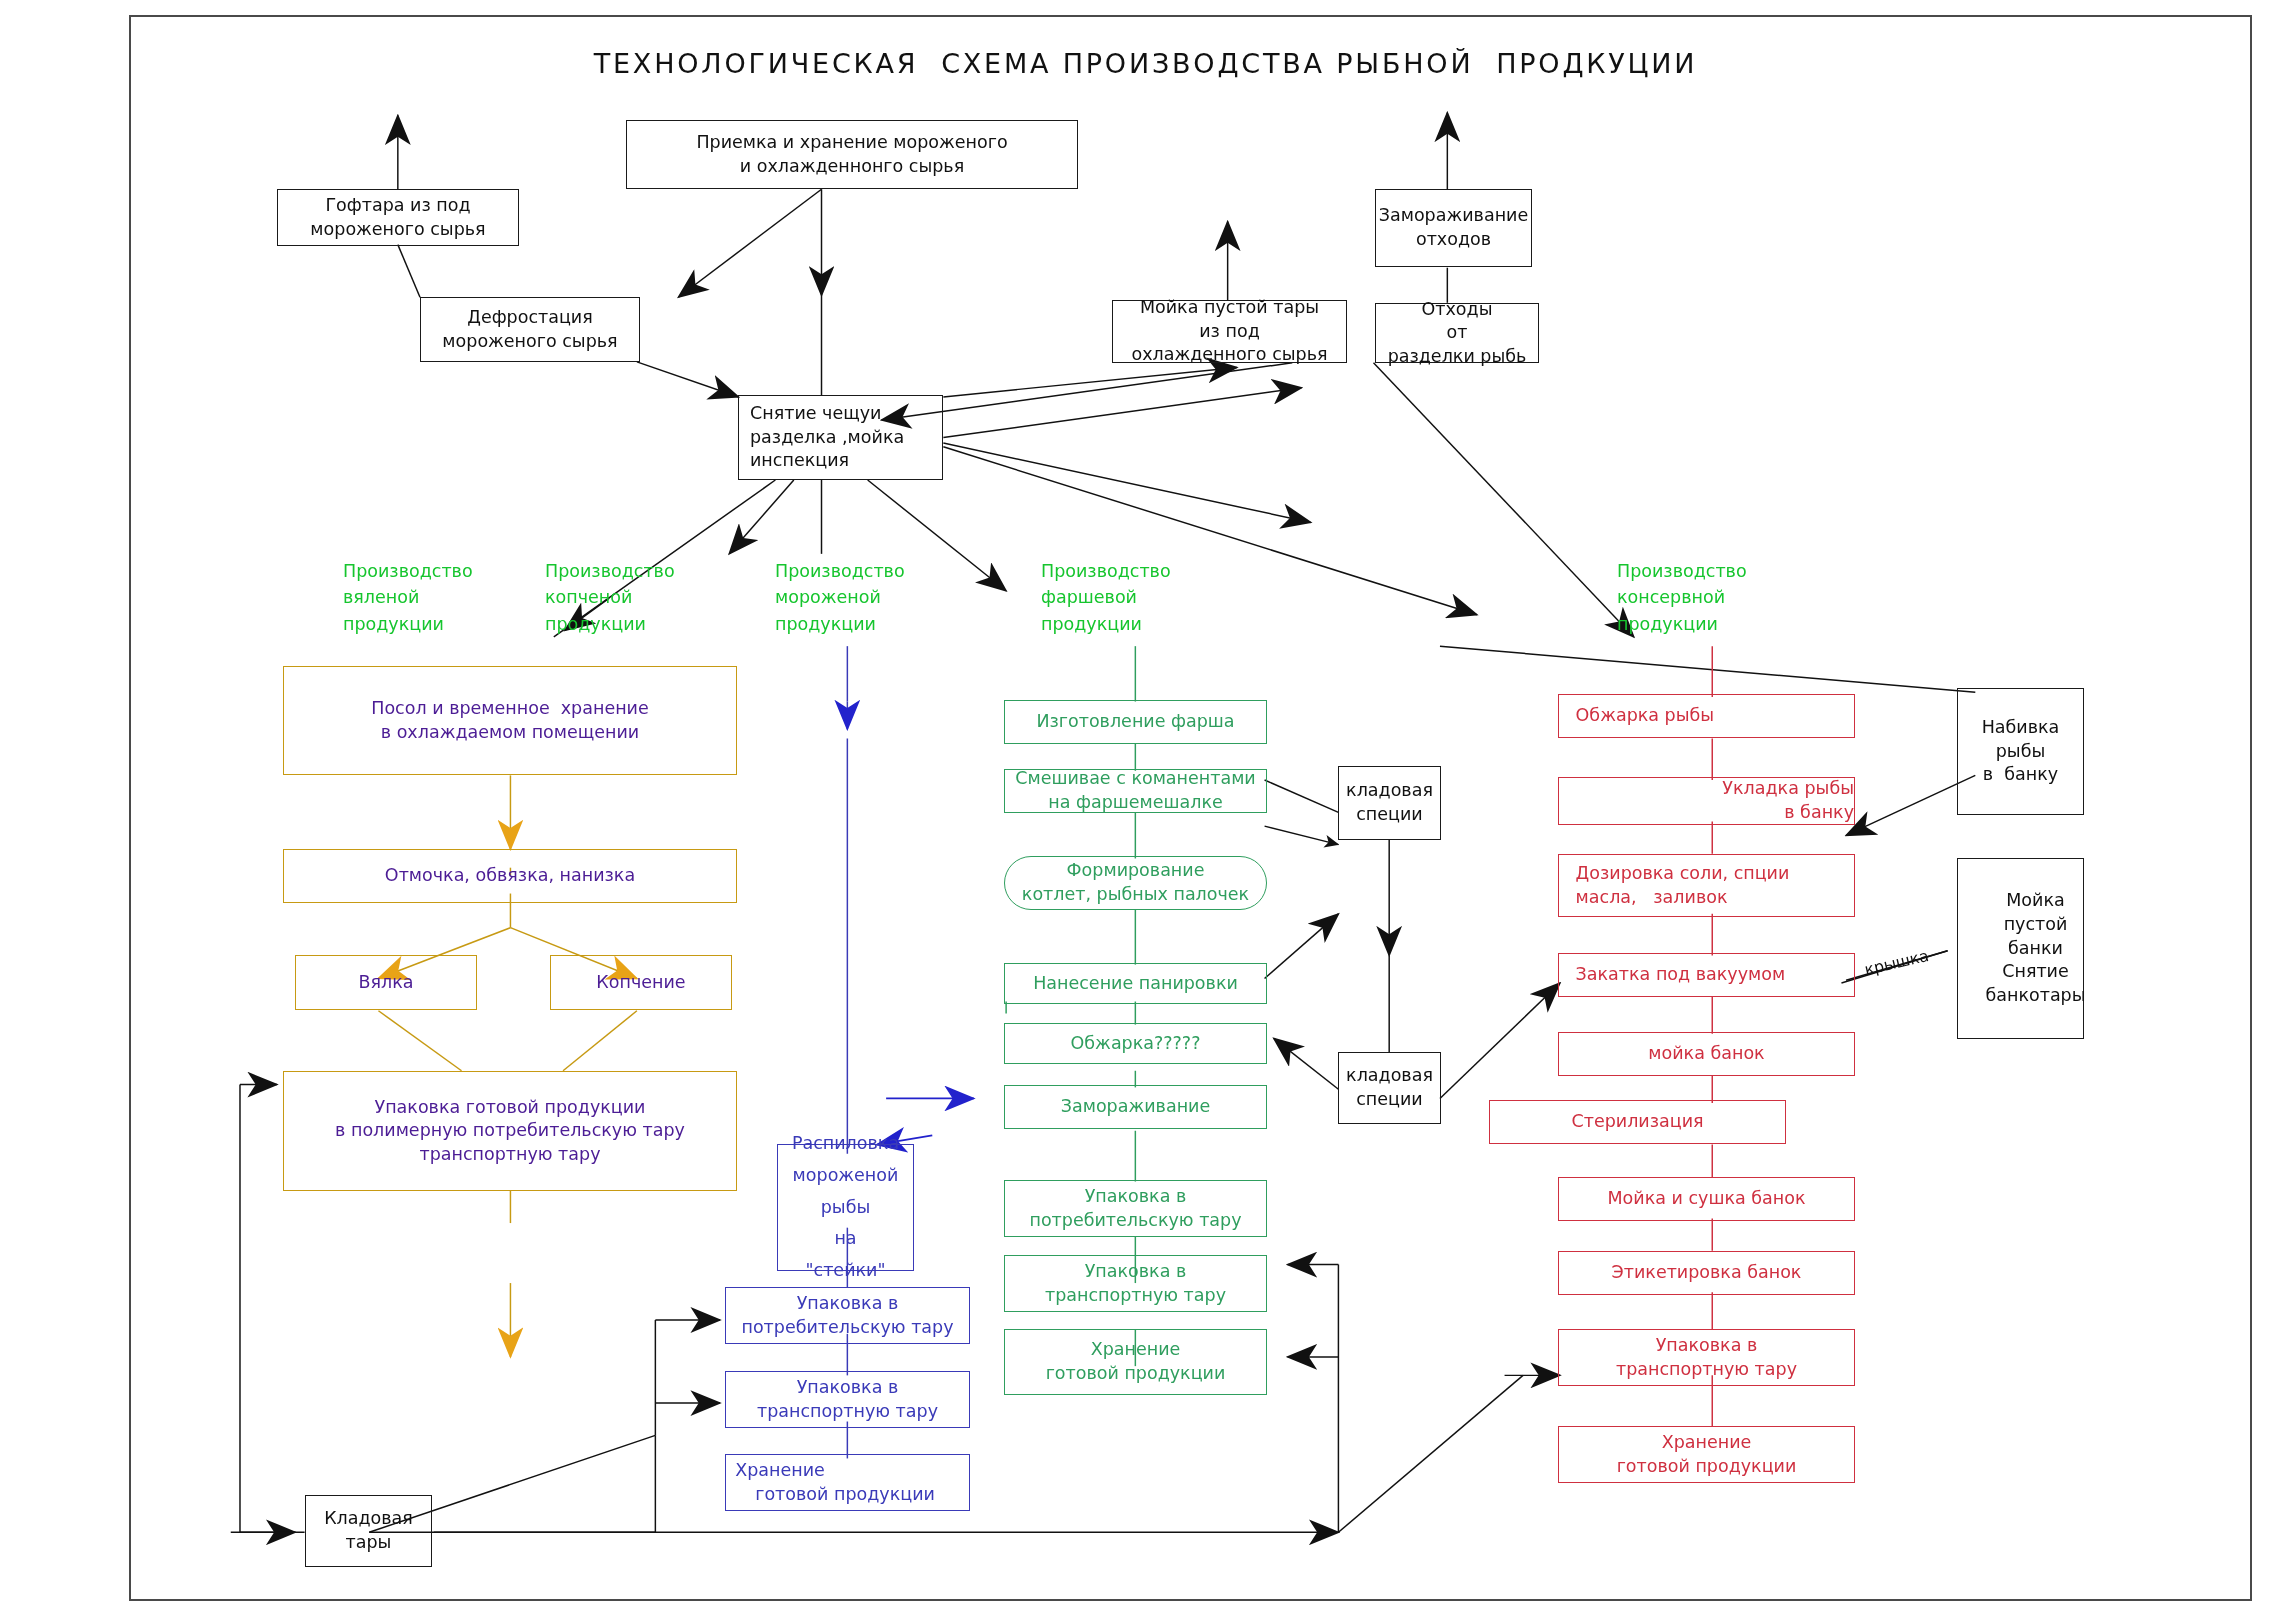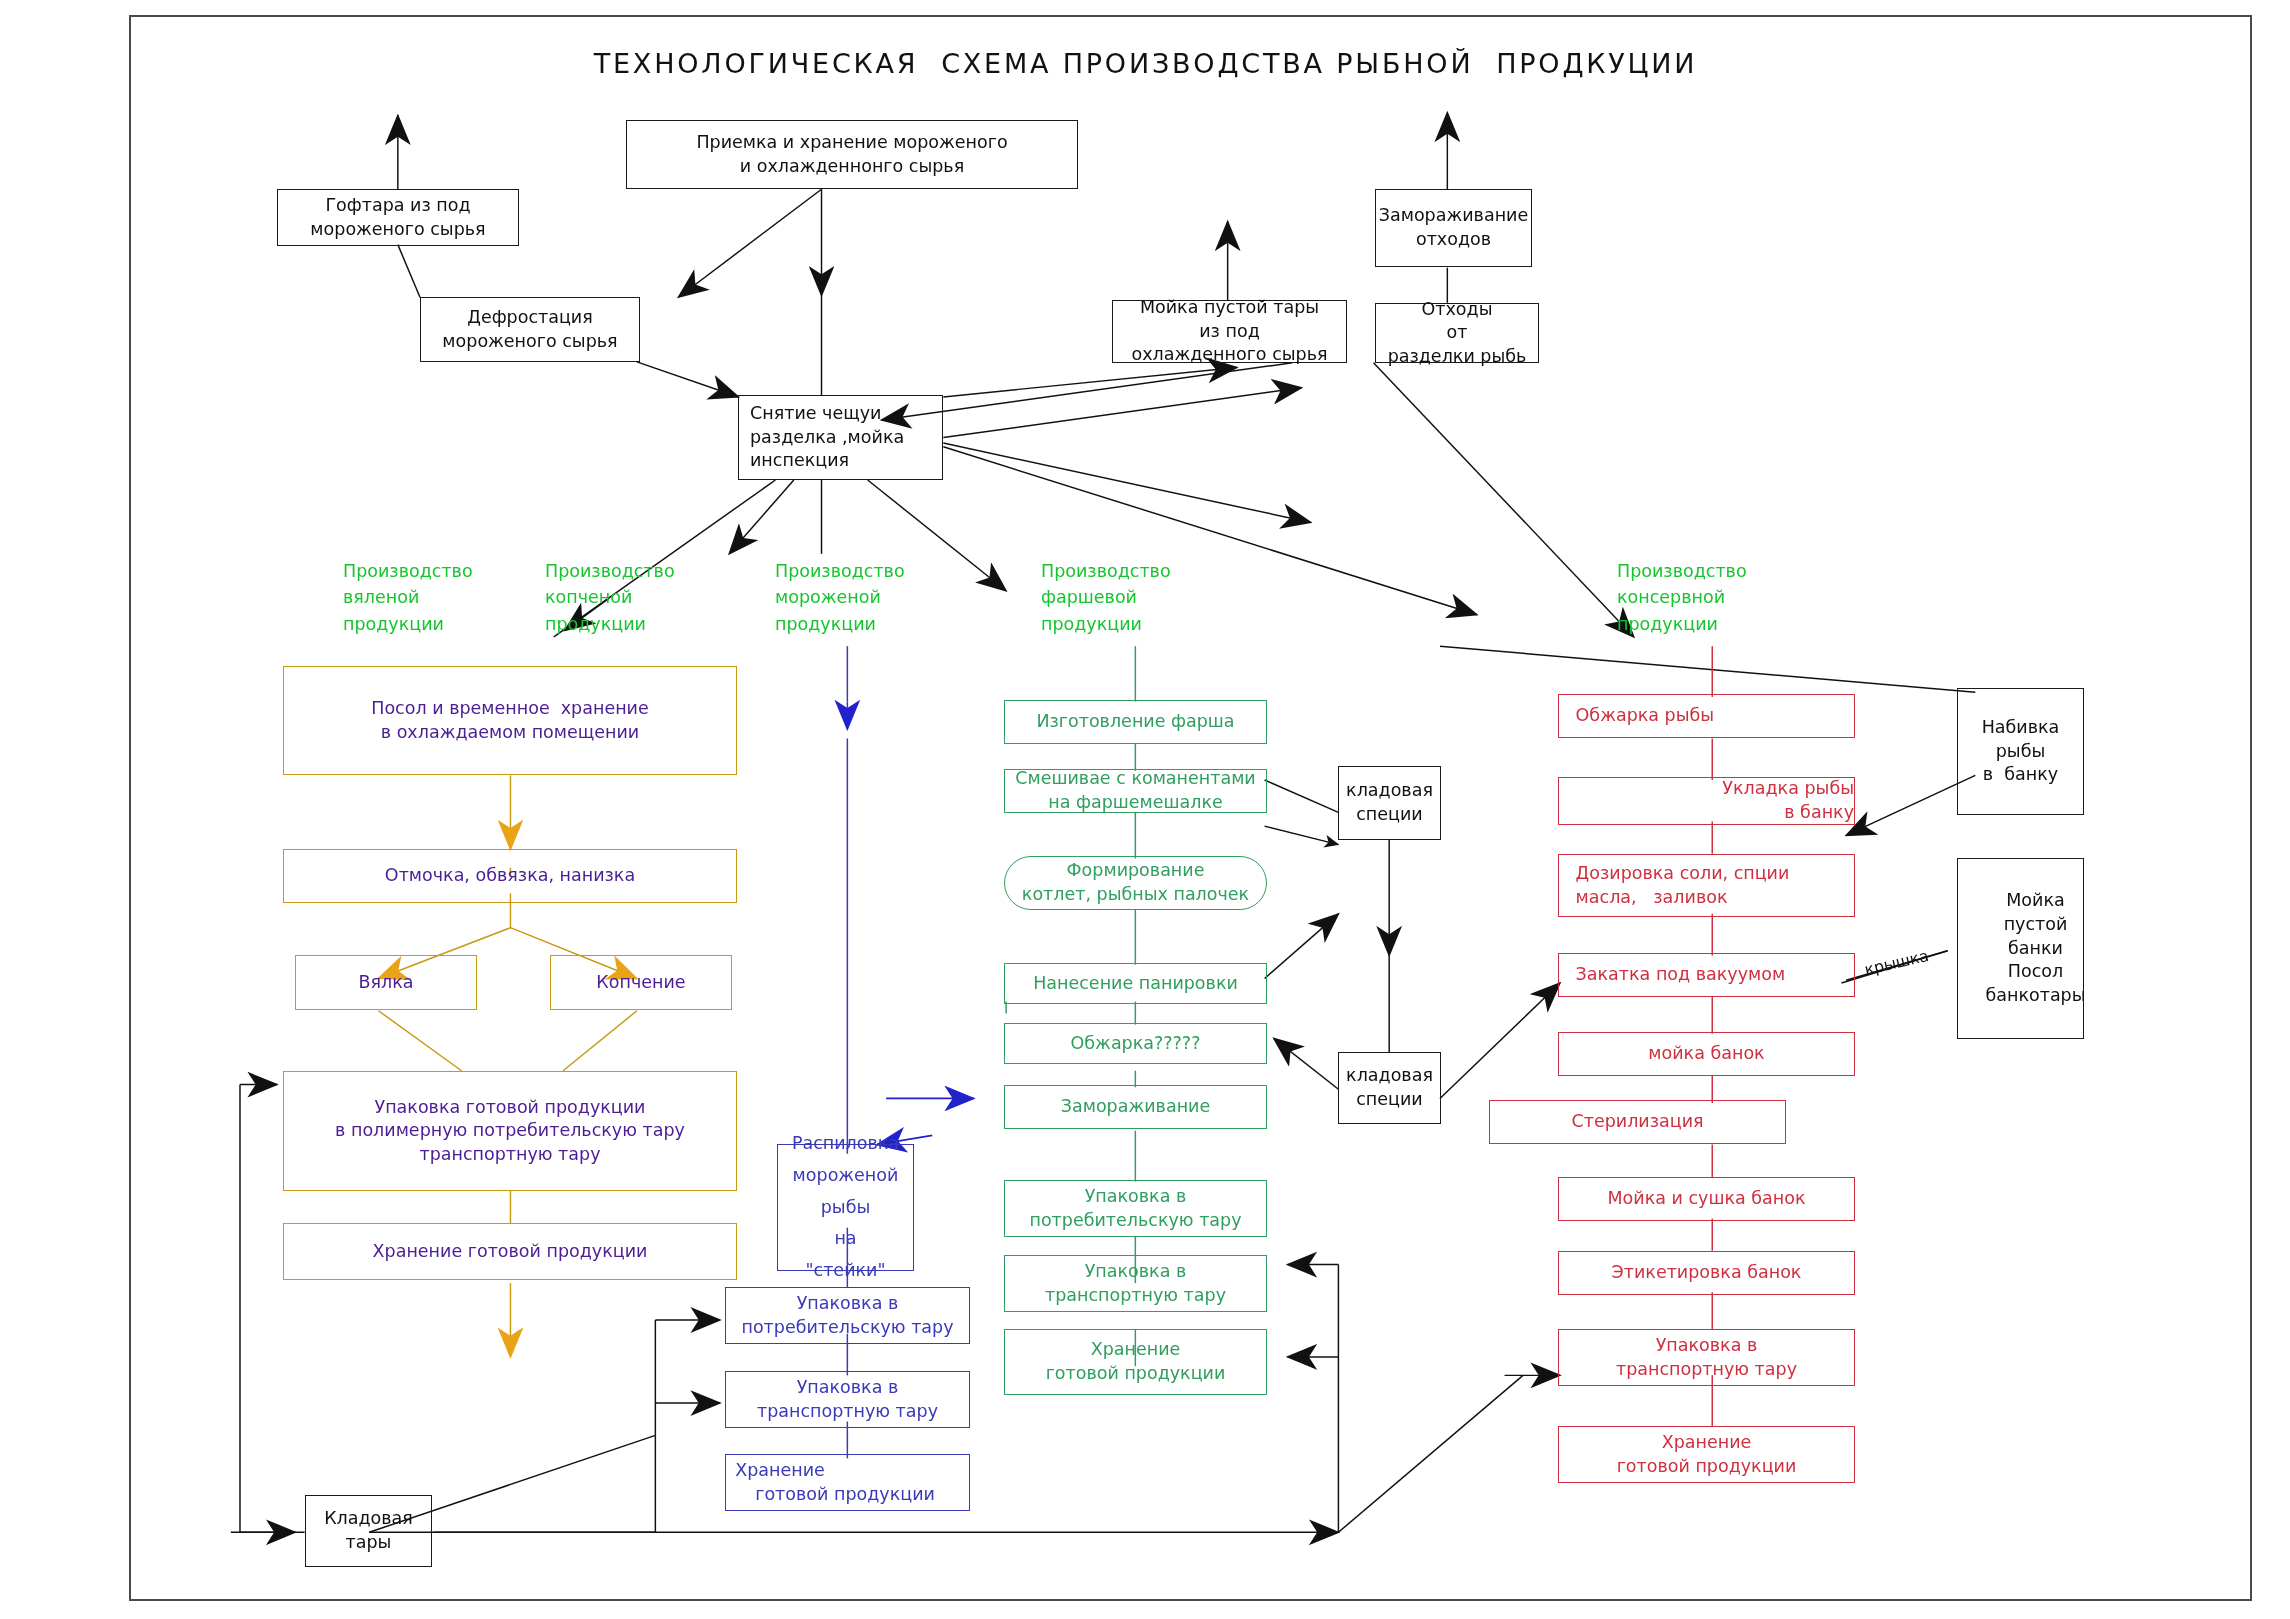--- a/index.html
+++ b/index.html
@@ -264,21 +264,21 @@
     <span class="ln">Набивка</span>
     <span class="ln">рыбы</span>
     <span class="ln">в  банку</span>
   </div>
 
   <div class="node blk" style="left:1957px;top:858px;width:127px;height:181px;padding-left:30px;">
     <span class="ln">Мойка</span>
     <span class="ln">пустой</span>
     <span class="ln">банки</span>
     <span class="ln"></span>
-    <span class="ln">Посол</span>
+    <span class="ln">Снятие</span>
     <span class="ln">банкотары</span>
   </div>
 
   <div class="node blk" style="left:305px;top:1495px;width:127px;height:72px;">
     <span class="ln">Кладовая</span>
     <span class="ln">тары</span>
   </div>
 
   <div class="label blkL" style="left:1864px;top:951px;transform:rotate(-13deg);">
     <span class="ln">крышка</span>
@@ -330,23 +330,20 @@
   <div class="node yel" style="left:550px;top:955px;width:182px;height:55px;">
     <span class="ln">Копчение</span>
   </div>
 
   <div class="node yel" style="left:283px;top:1071px;width:454px;height:120px;">
     <span class="ln">Упаковка готовой продукции</span>
     <span class="ln">в полимерную потребительскую тару</span>
     <span class="ln">транспортную тару</span>
   </div>
 
-  <div class="node yel" style="left:283px;top:1223px;width:454px;height:57px;">
-    <span class="ln">Хранение готовой продукции</span>
-  </div>
 
   <div class="node blu" style="left:777px;top:1144px;width:137px;height:127px;gap:8px;">
     <span class="ln">Распиловка</span>
     <span class="ln">мороженой</span>
     <span class="ln">рыбы</span>
     <span class="ln">на</span>
     <span class="ln">"стейки"</span>
   </div>
 
   <div class="node blu" style="left:725px;top:1287px;width:245px;height:57px;">

